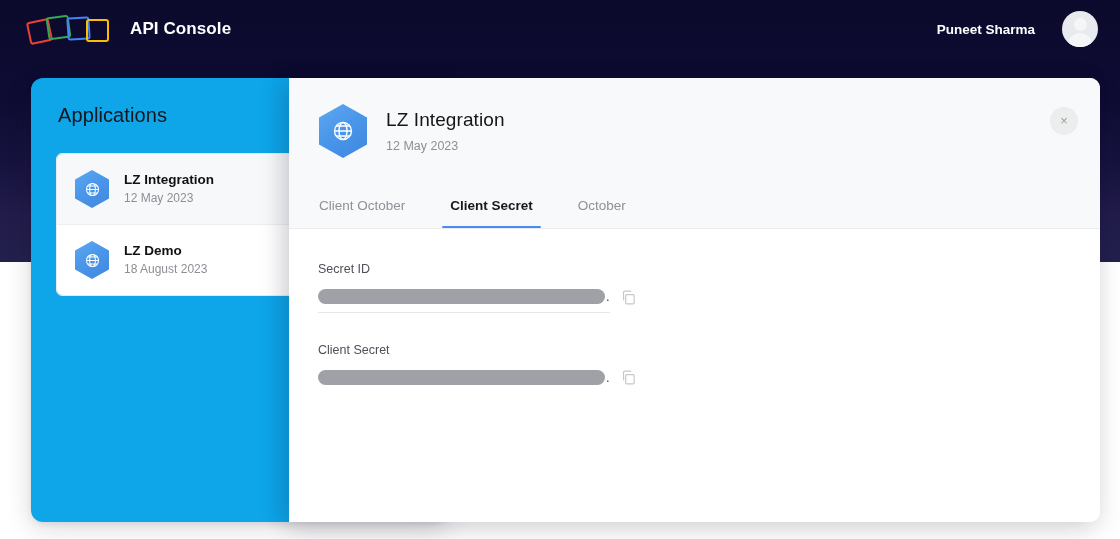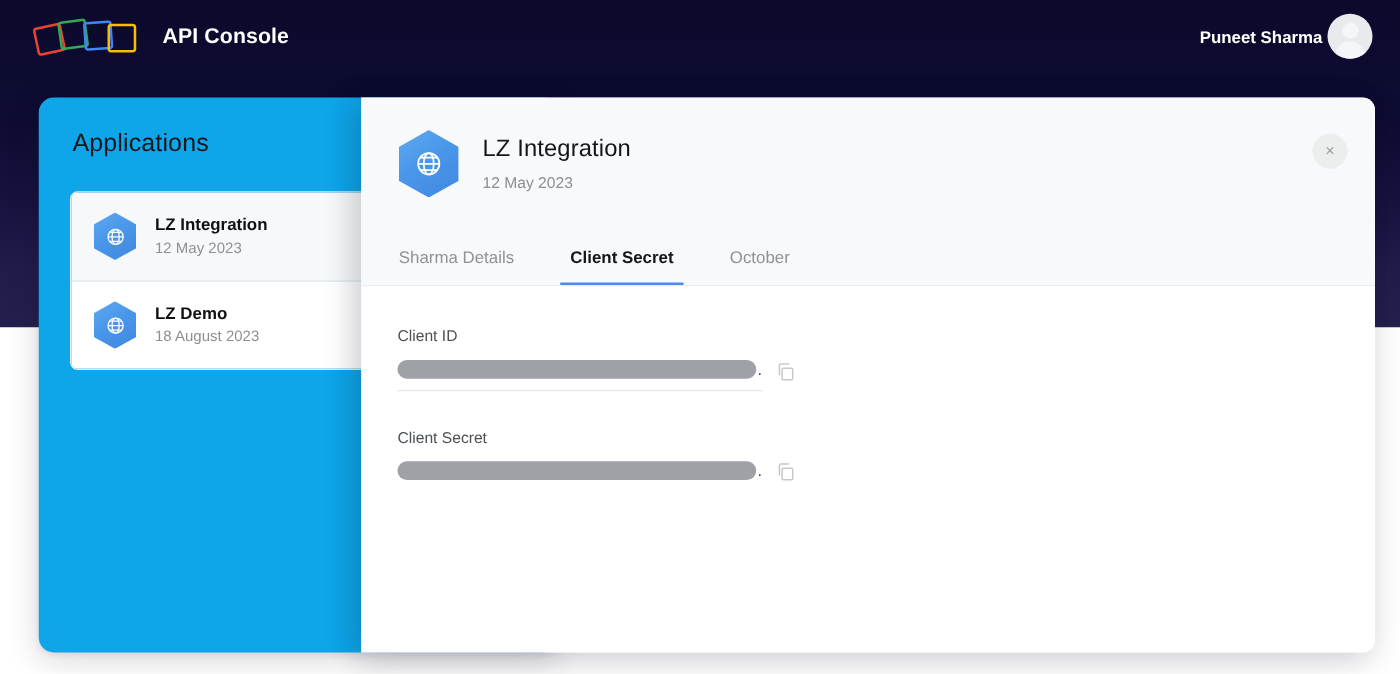--- a/index.html
+++ b/index.html
@@ -71,21 +71,21 @@
   .brand-mark i.sq4 { left: 60px; top: 7px;  border-color: #fbbc04; transform: rotate(0deg); }
   .brand-title {
     color: #ffffff;
     font-size: 17px;
     font-weight: bold;
     letter-spacing: .1px;
   }
   .user-area {
     display: flex;
     align-items: center;
-    gap: 4px;
+    gap: 27px;
   }
   .user-name {
     color: #ffffff;
     font-size: 13.5px;
     font-weight: bold;
   }
   .avatar {
     width: 36px; height: 36px;
     border-radius: 50%;
     background: #e9eaee;
@@ -376,29 +376,29 @@
         </svg>
       </div>
       <div class="detail-head-text">
         <div class="detail-title">LZ Integration</div>
         <div class="detail-sub">12 May 2023</div>
       </div>
       <button class="close-btn">×</button>
     </div>
 
     <div class="tabs">
-      <div class="tab">Sharma Details</div>
+      <div class="tab">Client October</div>
       <div class="tab active">Client Secret</div>
       <div class="tab">October</div>
     </div>
 
     <div class="detail-body">
 
       <div class="field">
-        <div class="field-label">Client ID</div>
+        <div class="field-label">Secret ID</div>
         <div class="field-row">
           <div class="redacted-wrap underlined">
             <span class="redacted-bar"></span><span class="redact-dot">.</span>
           </div>
           <button class="copy-btn">
             <svg width="17" height="17" viewBox="0 0 24 24" fill="none" stroke="#c6c8cb" stroke-width="1.7">
               <rect x="8" y="8" width="12" height="13" rx="1.5"></rect>
               <path d="M5 16V4.5A1.5 1.5 0 0 1 6.5 3H16"></path>
             </svg>
           </button>

